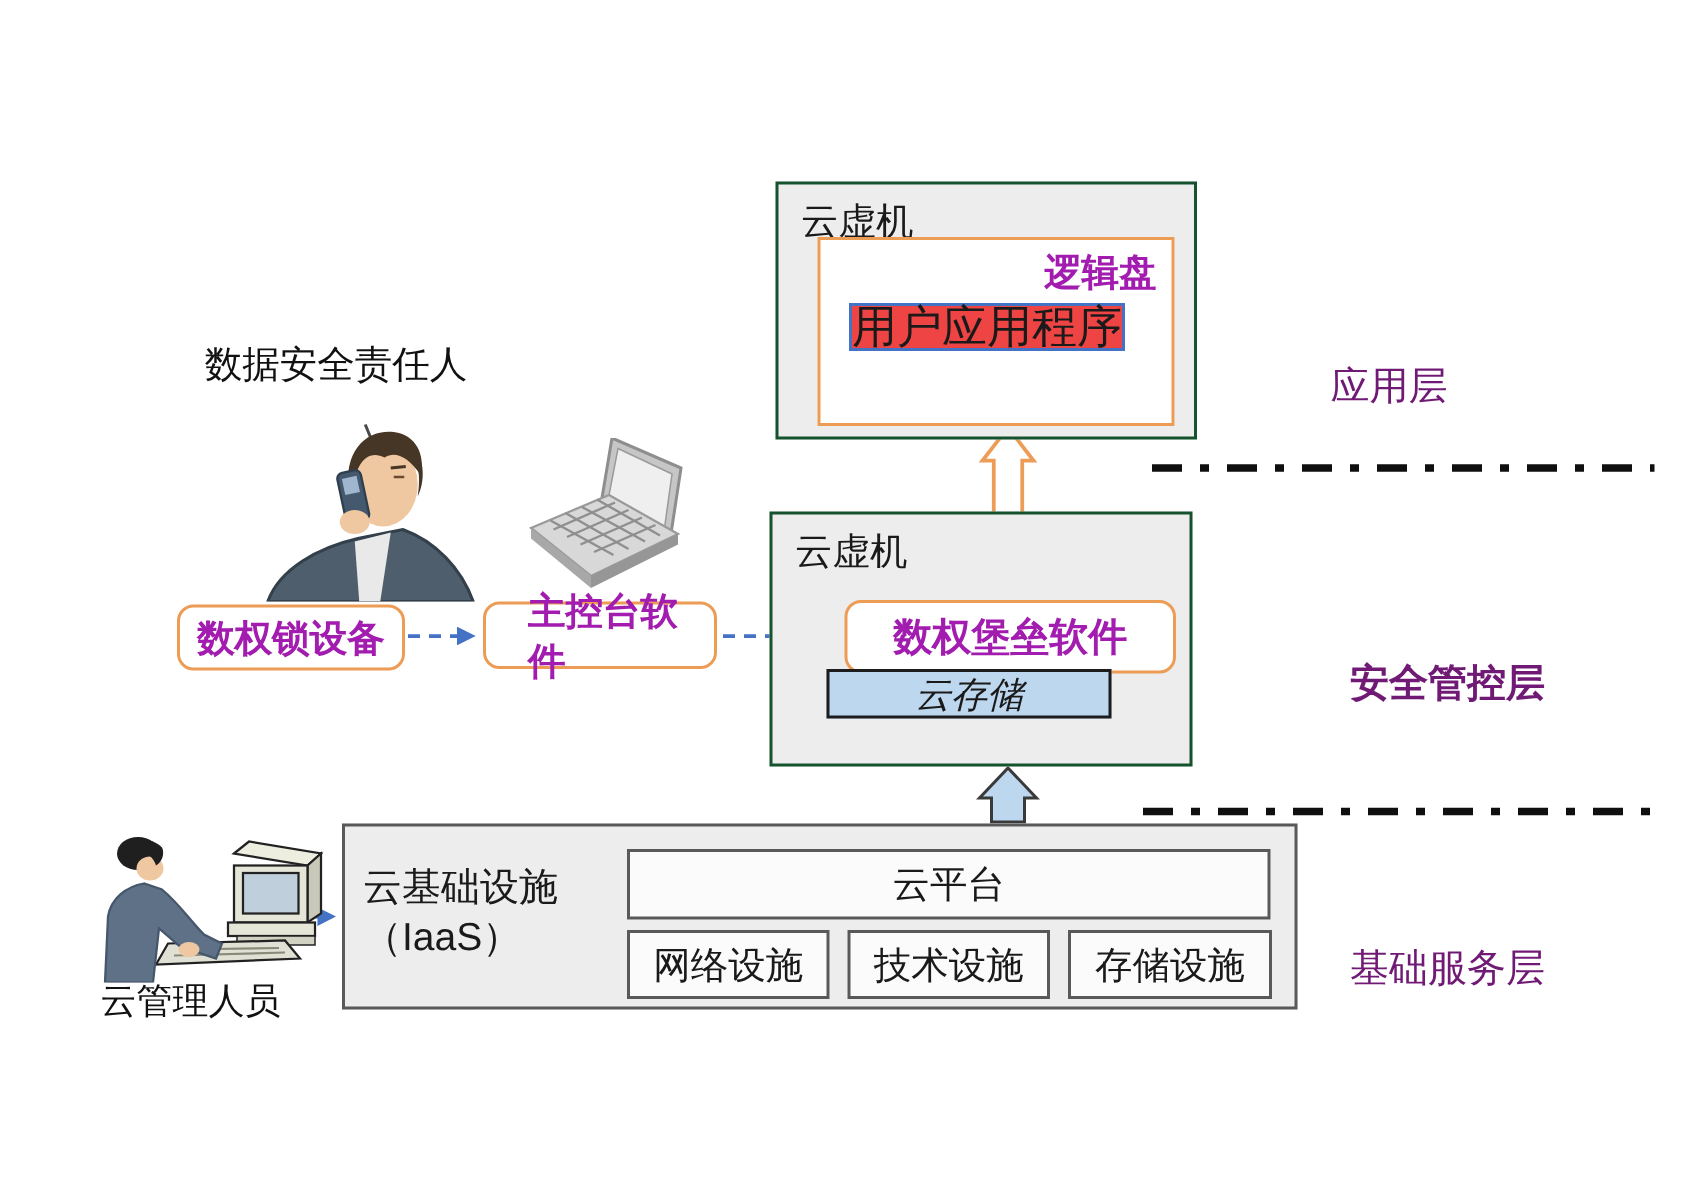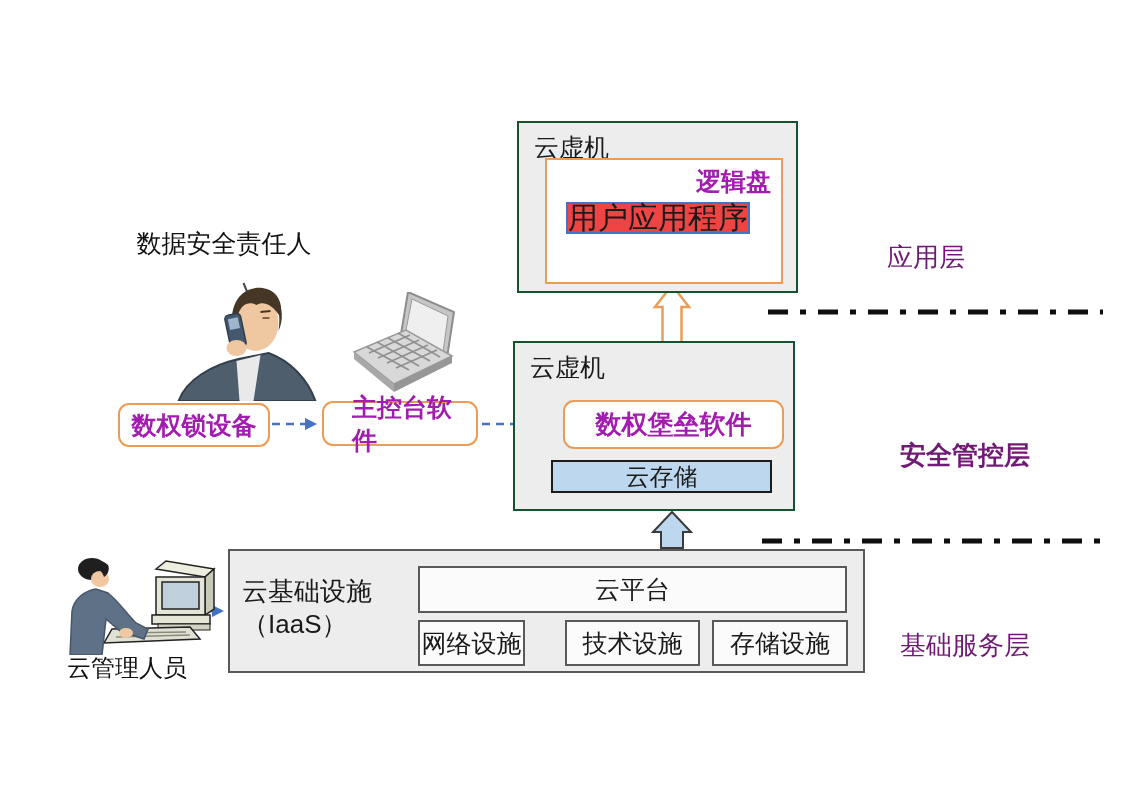--- a/index.html
+++ b/index.html
@@ -114,30 +114,30 @@
     <div class="vm-title">云虚机</div>
     <div class="orange-box" style="left:26px; top:35px; width:238px; height:126px;">
       <div class="abs red-bold" style="right:10px; top:5px; font-size:25px;">逻辑盘</div>
       <div class="blue-item" style="left:19px; top:42px; width:184px; height:32px;">用户应用程序</div>
     </div>
   </div>
 
   <div class="vm-box" style="left:513px; top:341px; width:282px; height:170px;">
     <div class="vm-title">云虚机</div>
     <div class="orange-box center-flex red-bold" style="left:48px; top:57px; width:221px; height:49px; font-size:26px; display:flex;">数权堡垒软件</div>
-    <div class="storage-box" style="left:36px; top:117px; width:221px; height:33px;">云存储</div>
+    <div class="storage-box" style="left:36px; top:103px; width:190px; height:33px;font-style:italic;">云存储</div>
   </div>
 
   <div class="gray-outer" style="left:228px; top:549px; width:637px; height:124px;">
     <div class="abs" style="left:12px; top:24px; width:200px; font-size:26px; line-height:33px;">
       <div>云基础设施</div>
       <div>（IaaS）</div>
     </div>
     <div class="gray-inner" style="left:188px; top:15px; width:429px; height:47px;">云平台</div>
-    <div class="gray-inner" style="left:188px; top:69px; width:107px; height:46px;">网络设施</div>
+    <div class="gray-inner" style="left:188px; top:69px; width:135px; height:46px;">网络设施</div>
     <div class="gray-inner" style="left:335px; top:69px; width:135px; height:46px;">技术设施</div>
     <div class="gray-inner" style="left:482px; top:69px; width:136px; height:46px;">存储设施</div>
   </div>
 
   <div class="layer-label" style="left:887px; top:203px;">应用层</div>
   <div class="layer-label" style="left:900px; top:401px;font-weight:bold;">安全管控层</div>
   <div class="layer-label" style="left:900px; top:591px;">基础服务层</div>
 
   <div class="caption" style="left:126px; top:228px; width:196px;">
     <div>数据安全责任人</div>

